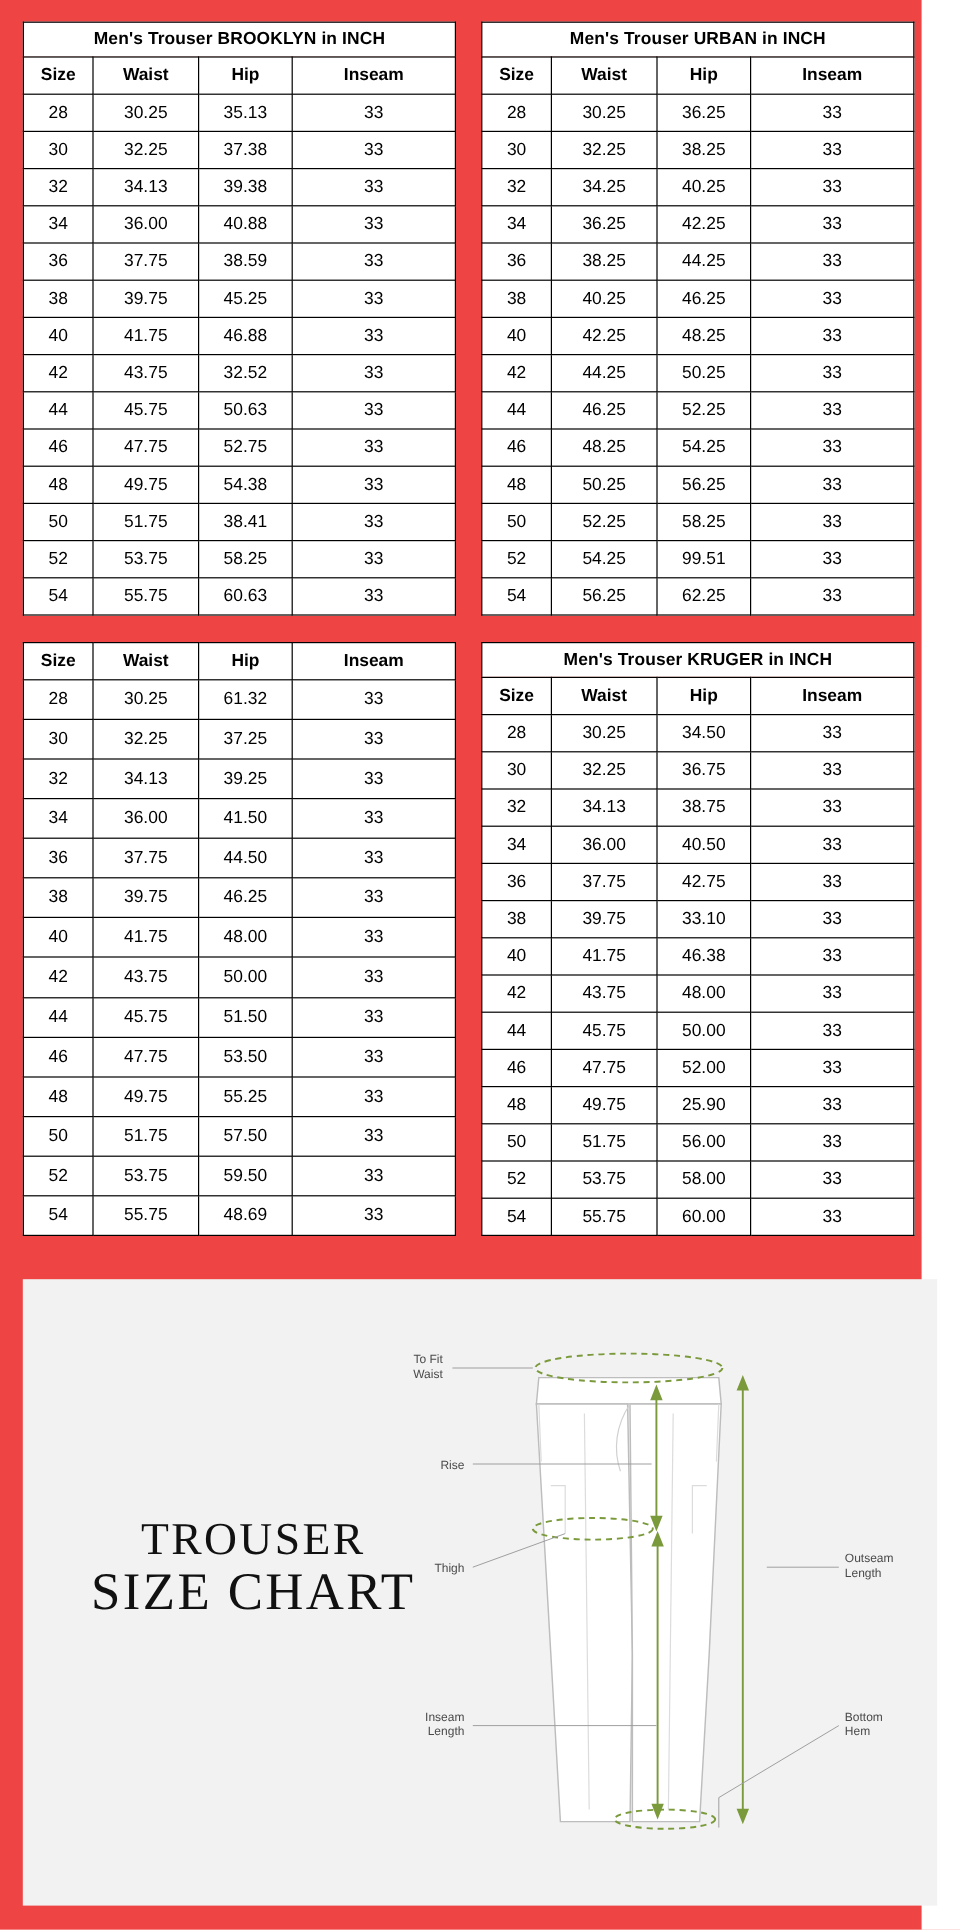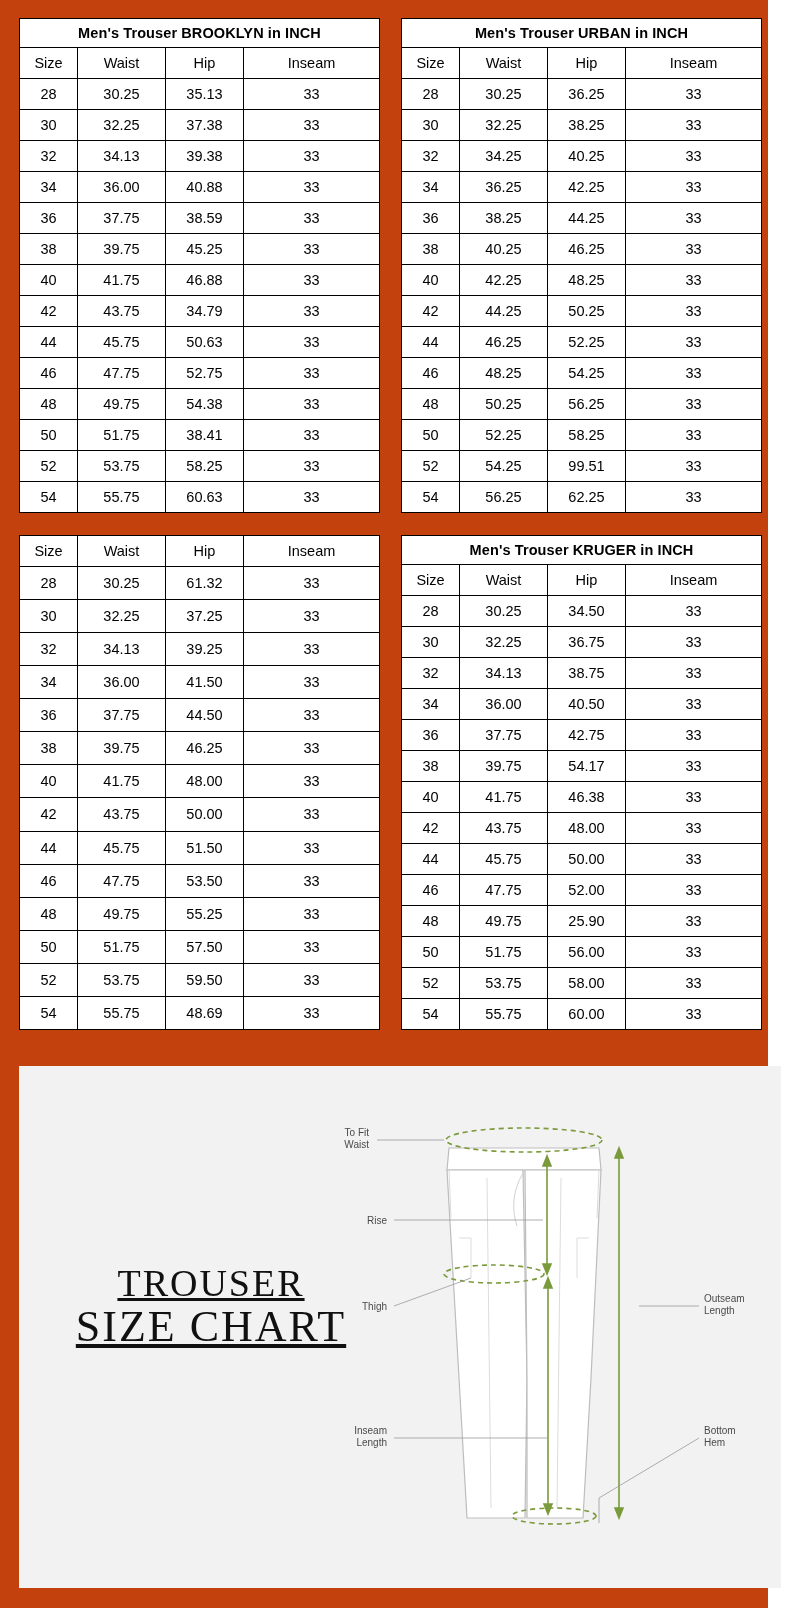--- a/index.html
+++ b/index.html
@@ -12,21 +12,21 @@
     height: 1608px;
     font-family: "Liberation Sans", sans-serif;
     color: #000000;
     position: relative;
     overflow: hidden;
   }
   .page {
     width: 768px;
     height: 1608px;
     position: relative;
-    background: #c2410c;
+    background: #ef4444;
   }
   .tables-grid {
     display: grid;
     grid-template-columns: 360px 360px;
     column-gap: 22px;
     row-gap: 22px;
     padding: 18px 19px 0 19px;
     box-sizing: border-box;
   }
   table.size-table {
@@ -51,21 +51,21 @@
   table.size-table td {
     border: 1px solid #000;
     text-align: center;
     font-size: 14.5px;
     height: 30px;
     padding: 0;
     line-height: 30px;
     background: #fff;
   }
   table.size-table th {
-    font-weight: normal;
+    font-weight: bold;
   }
   table.size-table col.c-size { width: 58px; }
   table.size-table col.c-waist { width: 88px; }
   table.size-table col.c-hip { width: 78px; }
   table.size-table col.c-inseam { width: 136px; }
 
   table.size-table td.num,
   table.size-table td.size {
     font-weight: normal;
   }
@@ -82,21 +82,20 @@
   }
   .chart-title {
     position: absolute;
     left: 42px;
     top: 198px;
     width: 300px;
     text-align: center;
     font-family: "Liberation Serif", serif;
     color: #111;
     line-height: 1.05;
-    text-decoration: underline;
   }
   .chart-title .l1 {
     display: block;
     font-size: 38px;
     letter-spacing: 2px;
   }
   .chart-title .l2 {
     display: block;
     font-size: 44px;
     letter-spacing: 2px;
@@ -176,21 +175,21 @@
           </tr>
         <tr>
             <td class="size">40</td>
             <td class="num">41.75</td>
             <td class="num">46.88</td>
             <td class="num">33</td>
           </tr>
         <tr>
             <td class="size">42</td>
             <td class="num">43.75</td>
-            <td class="num">34.79</td>
+            <td class="num">32.52</td>
             <td class="num">33</td>
           </tr>
         <tr>
             <td class="size">44</td>
             <td class="num">45.75</td>
             <td class="num">50.63</td>
             <td class="num">33</td>
           </tr>
         <tr>
             <td class="size">46</td>
@@ -475,21 +474,21 @@
           </tr>
         <tr>
             <td class="size">36</td>
             <td class="num">37.75</td>
             <td class="num">42.75</td>
             <td class="num">33</td>
           </tr>
         <tr>
             <td class="size">38</td>
             <td class="num">39.75</td>
-            <td class="num">54.17</td>
+            <td class="num">33.10</td>
             <td class="num">33</td>
           </tr>
         <tr>
             <td class="size">40</td>
             <td class="num">41.75</td>
             <td class="num">46.38</td>
             <td class="num">33</td>
           </tr>
         <tr>
             <td class="size">42</td>

